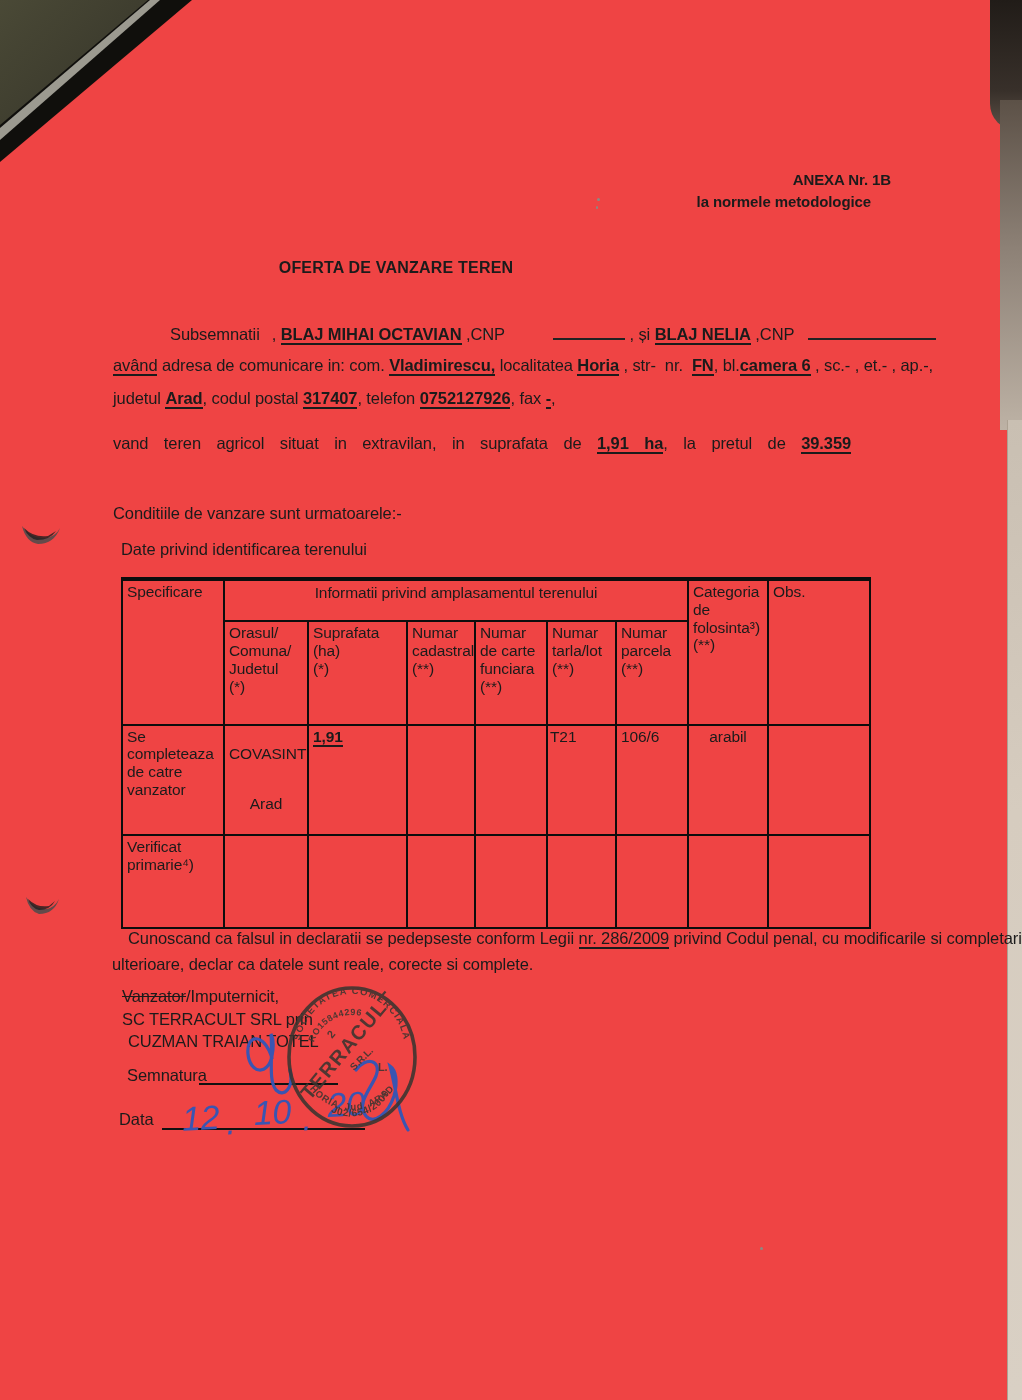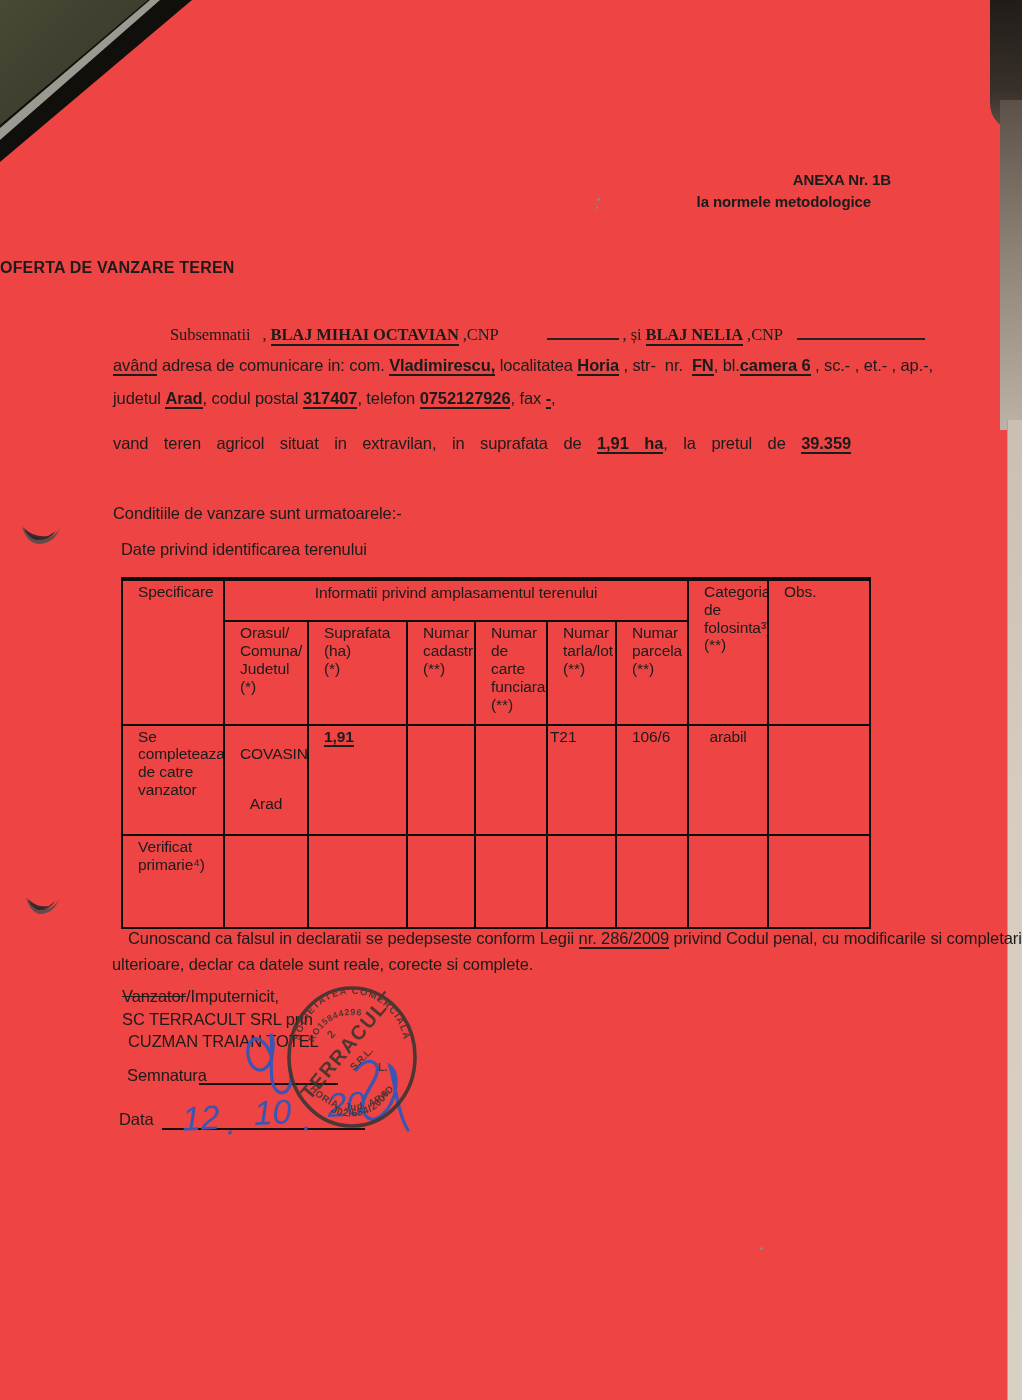--- a/index.html
+++ b/index.html
@@ -9,21 +9,21 @@
   .abs{position:absolute;}
   .b{font-weight:700;}
   .bu{font-weight:700;border-bottom:2px solid #1b1b1b;padding-bottom:0px;}
   .u{border-bottom:2px solid #1b1b1b;}
   .strike{text-decoration:line-through;}
   .blank{display:inline-block;border-bottom:2px solid #222;height:16px;vertical-align:baseline;}
   .gap{display:inline-block;height:16px;}
   
   table.land{border-collapse:collapse;table-layout:fixed;width:750px;
              border:2px solid #0d0d0d;border-top:4px solid #0d0d0d;}
-  table.land td{border:2px solid #0d0d0d;padding:2px 15px;font-size:15.5px;line-height:1.15;
+  table.land td{border:2px solid #0d0d0d;padding:2px 4px;font-size:15.5px;line-height:1.15;
                 vertical-align:top;white-space:pre-line;overflow:hidden;}
   td.mid{vertical-align:middle;}
   td.ctr{text-align:center;}
   
   .tri{position:absolute;top:0;left:0;}
   .speck{position:absolute;background:#8a8a84;border-radius:50%;}
   svg text{font-family:"Liberation Sans", sans-serif;}
 </style>
 </head>
 <body>
@@ -50,23 +50,23 @@
   <div class="speck" style="left:597px;top:198px;width:3px;height:3px;"></div>
   <div class="speck" style="left:596px;top:206px;width:2px;height:3px;"></div>
   <div class="speck" style="left:484px;top:332px;width:3px;height:2px;"></div>
   <div class="speck" style="left:760px;top:1247px;width:3px;height:3px;"></div>
 
   <div class="abs b" style="top:169px;right:131px;text-align:right;font-size:15px;line-height:1.45;">
     <div>ANEXA Nr. 1B</div>
     <div style="margin-right:20px;">la normele metodologice</div>
   </div>
 
-  <div class="abs b" style="top:259px;left:0;width:792px;font-size:16px;letter-spacing:0.2px;">OFERTA DE VANZARE TEREN</div>
-
-  <div class="abs" style="top:322px;left:170px;white-space:nowrap;font-family:Liberation Serif, serif;">
+  <div class="abs b" style="top:259px;left:0;width:792px;text-align:center;font-size:16px;letter-spacing:0.2px;">OFERTA DE VANZARE TEREN</div>
+
+  <div class="abs" style="top:322px;left:170px;white-space:nowrap;">
     <span>Subsemnatii</span><span class="gap" style="width:12px;"></span><span>, </span><span class="bu">BLAJ MIHAI OCTAVIAN</span><span>&nbsp;</span><span>,CNP</span><span class="gap" style="width:48px;"></span><span class="blank" style="width:72px;"></span><span> , și </span><span class="bu">BLAJ NELIA</span><span>&nbsp;</span><span>,CNP</span><span class="gap" style="width:14px;"></span><span class="blank" style="width:128px;"></span>
   </div>
   <div class="abs" style="top:356px;left:113px;white-space:nowrap;">
     <span class="u">având</span><span> adresa de comunicare in: com. </span><span class="bu">Vladimirescu,</span><span> localitatea </span><span class="bu">Horia</span><span style="white-space:pre;"> , str-  nr.  </span><span class="bu">FN</span><span>, bl.</span><span class="bu">camera 6</span><span> , sc.- , et.- , ap.-,</span>
   </div>
   <div class="abs" style="top:389px;left:113px;white-space:nowrap;">
     <span>judetul </span><span class="bu">Arad</span><span>, codul postal </span><span class="bu">317407</span><span>, telefon </span><span class="bu">0752127926</span><span>, fax </span><span class="bu">-</span><span>,</span>
   </div>
 
   <div class="abs" style="top:434px;left:113px;width:770px;white-space:nowrap;word-spacing:11px;">

